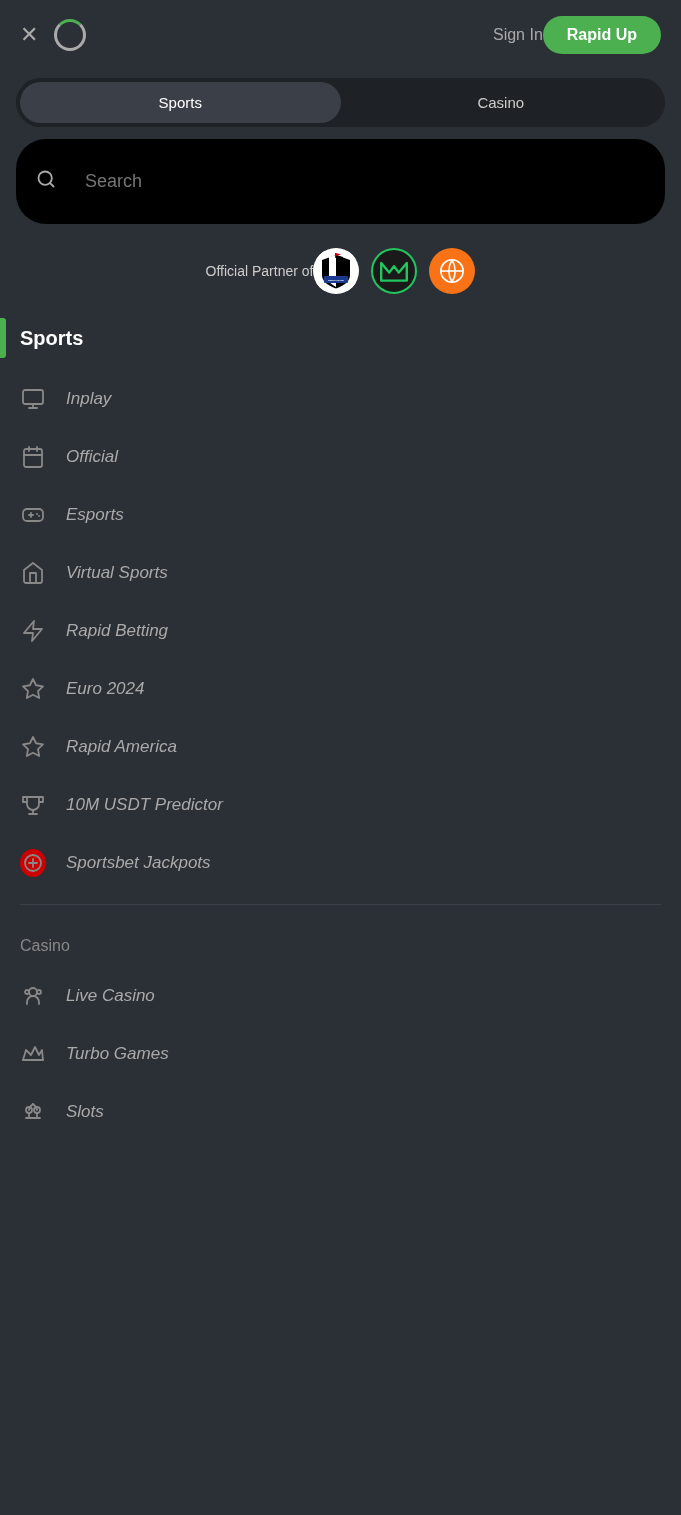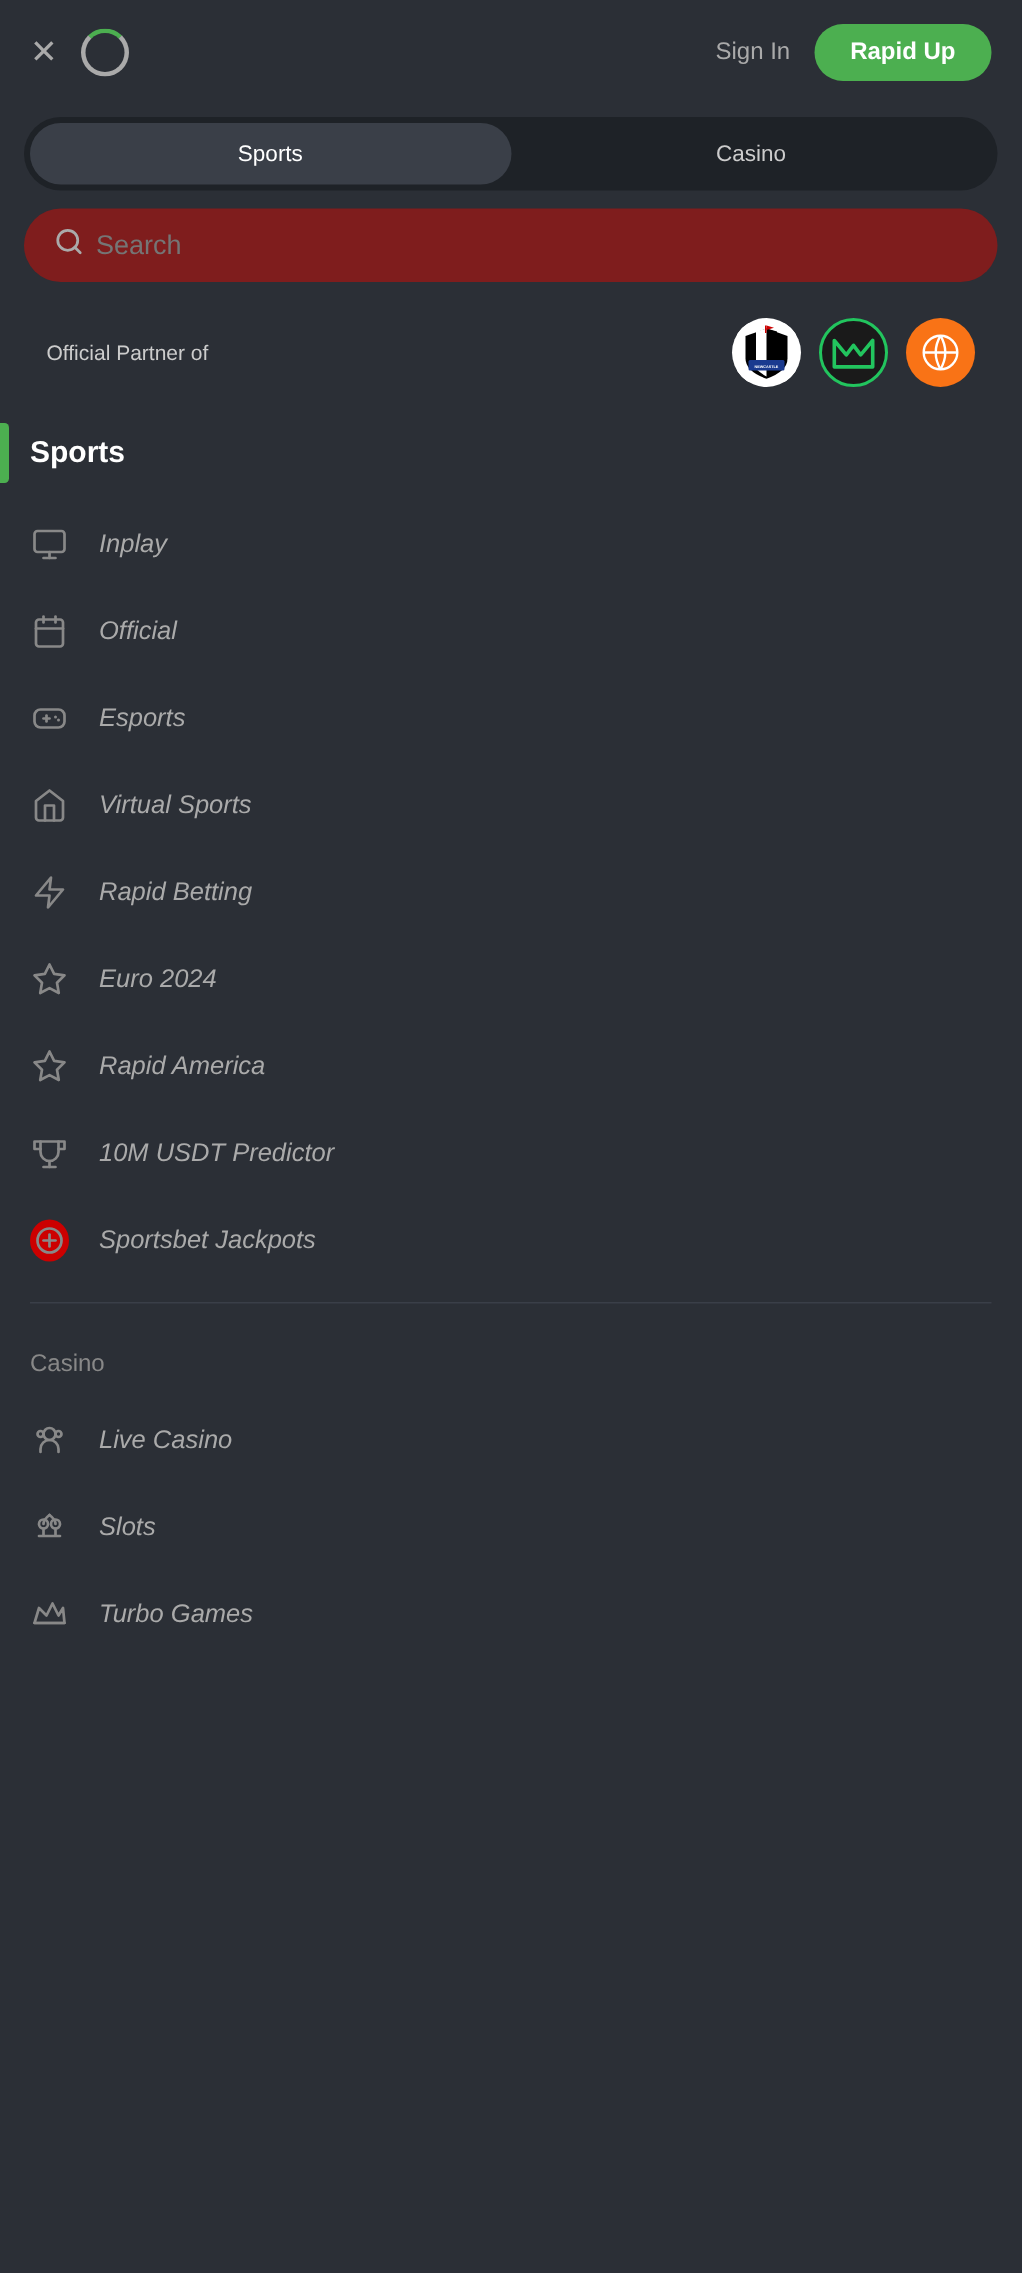--- a/index.html
+++ b/index.html
@@ -75,44 +75,44 @@
     }
     .nav-tab.active {
       background-color: #3a3f48;
       color: #ffffff;
     }
 
     
     .search-bar {
       display: flex;
       align-items: center;
-      background-color: #7f1d1d;
+      background-color: #000000;
       border-radius: 30px;
       margin: 12px 16px;
-      padding: 12px 20px;
-      gap: 8px;
+      padding: 30px 20px;
+      gap: 29px;
     }
     .search-icon {
       color: #aaaaaa;
       font-size: 18px;
     }
     .search-input {
       background: none;
       border: none;
       color: #aaaaaa;
       font-size: 18px;
       outline: none;
       flex: 1;
     }
 
     
     .partner-section {
       display: flex;
       align-items: center;
-      justify-content: space-between;
+      justify-content: center;
       padding: 12px 31px 16px;
     }
     .partner-label {
       color: #cccccc;
       font-size: 14px;
     }
     .partner-logos {
       display: flex;
       gap: 12px;
       align-items: center;
@@ -229,21 +229,21 @@
     }
   </style>
 </head>
 <body>
 
 <div class="header">
   <div class="header-left">
     <span class="close-icon">✕</span>
     <span class="refresh-icon"></span>
   </div>
-  <div style="display:flex;gap:16px;">
+  <div style="display:flex;">
     <button class="sign-in-btn">Sign In</button>
     <button class="sign-up-btn">Rapid Up</button>
   </div>
 </div>
 
 <div class="nav-tabs">
   <div class="nav-tab active">Sports</div>
   <div class="nav-tab">Casino</div>
 </div>
 
@@ -413,32 +413,32 @@
         <circle cx="18" cy="8" r="2"></circle>
         <circle cx="6" cy="8" r="2"></circle>
       </svg>
     </div>
     <span class="menu-label">Live Casino</span>
   </div>
 
   <div class="menu-item">
     <div class="menu-icon">
       <svg viewBox="0 0 24 24" fill="none" stroke="#888888" stroke-width="1.8" stroke-linecap="round" stroke-linejoin="round" width="24" height="24">
+        <path d="M2 18l3-10 5 5 4-8 4 8 3-5 1 10z"></path>
+        <line x1="2" y1="18" x2="22" y2="18"></line>
+      </svg>
+    </div>
+    <span class="menu-label">Turbo Games</span>
+  </div>
+
+  <div class="menu-item">
+    <div class="menu-icon">
+      <svg viewBox="0 0 24 24" fill="none" stroke="#888888" stroke-width="1.8" stroke-linecap="round" stroke-linejoin="round" width="24" height="24">
         <circle cx="8" cy="10" r="3"></circle>
         <circle cx="16" cy="10" r="3"></circle>
         <path d="M8 13v5M16 13v5M5 18h14"></path>
         <path d="M12 4 Q16 7 16 10"></path>
         <path d="M12 4 Q8 7 8 10"></path>
       </svg>
     </div>
     <span class="menu-label">Slots</span>
   </div>
-
-  <div class="menu-item">
-    <div class="menu-icon">
-      <svg viewBox="0 0 24 24" fill="none" stroke="#888888" stroke-width="1.8" stroke-linecap="round" stroke-linejoin="round" width="24" height="24">
-        <path d="M2 18l3-10 5 5 4-8 4 8 3-5 1 10z"></path>
-        <line x1="2" y1="18" x2="22" y2="18"></line>
-      </svg>
-    </div>
-    <span class="menu-label">Turbo Games</span>
-  </div>
 </div>
 
 </body></html>

